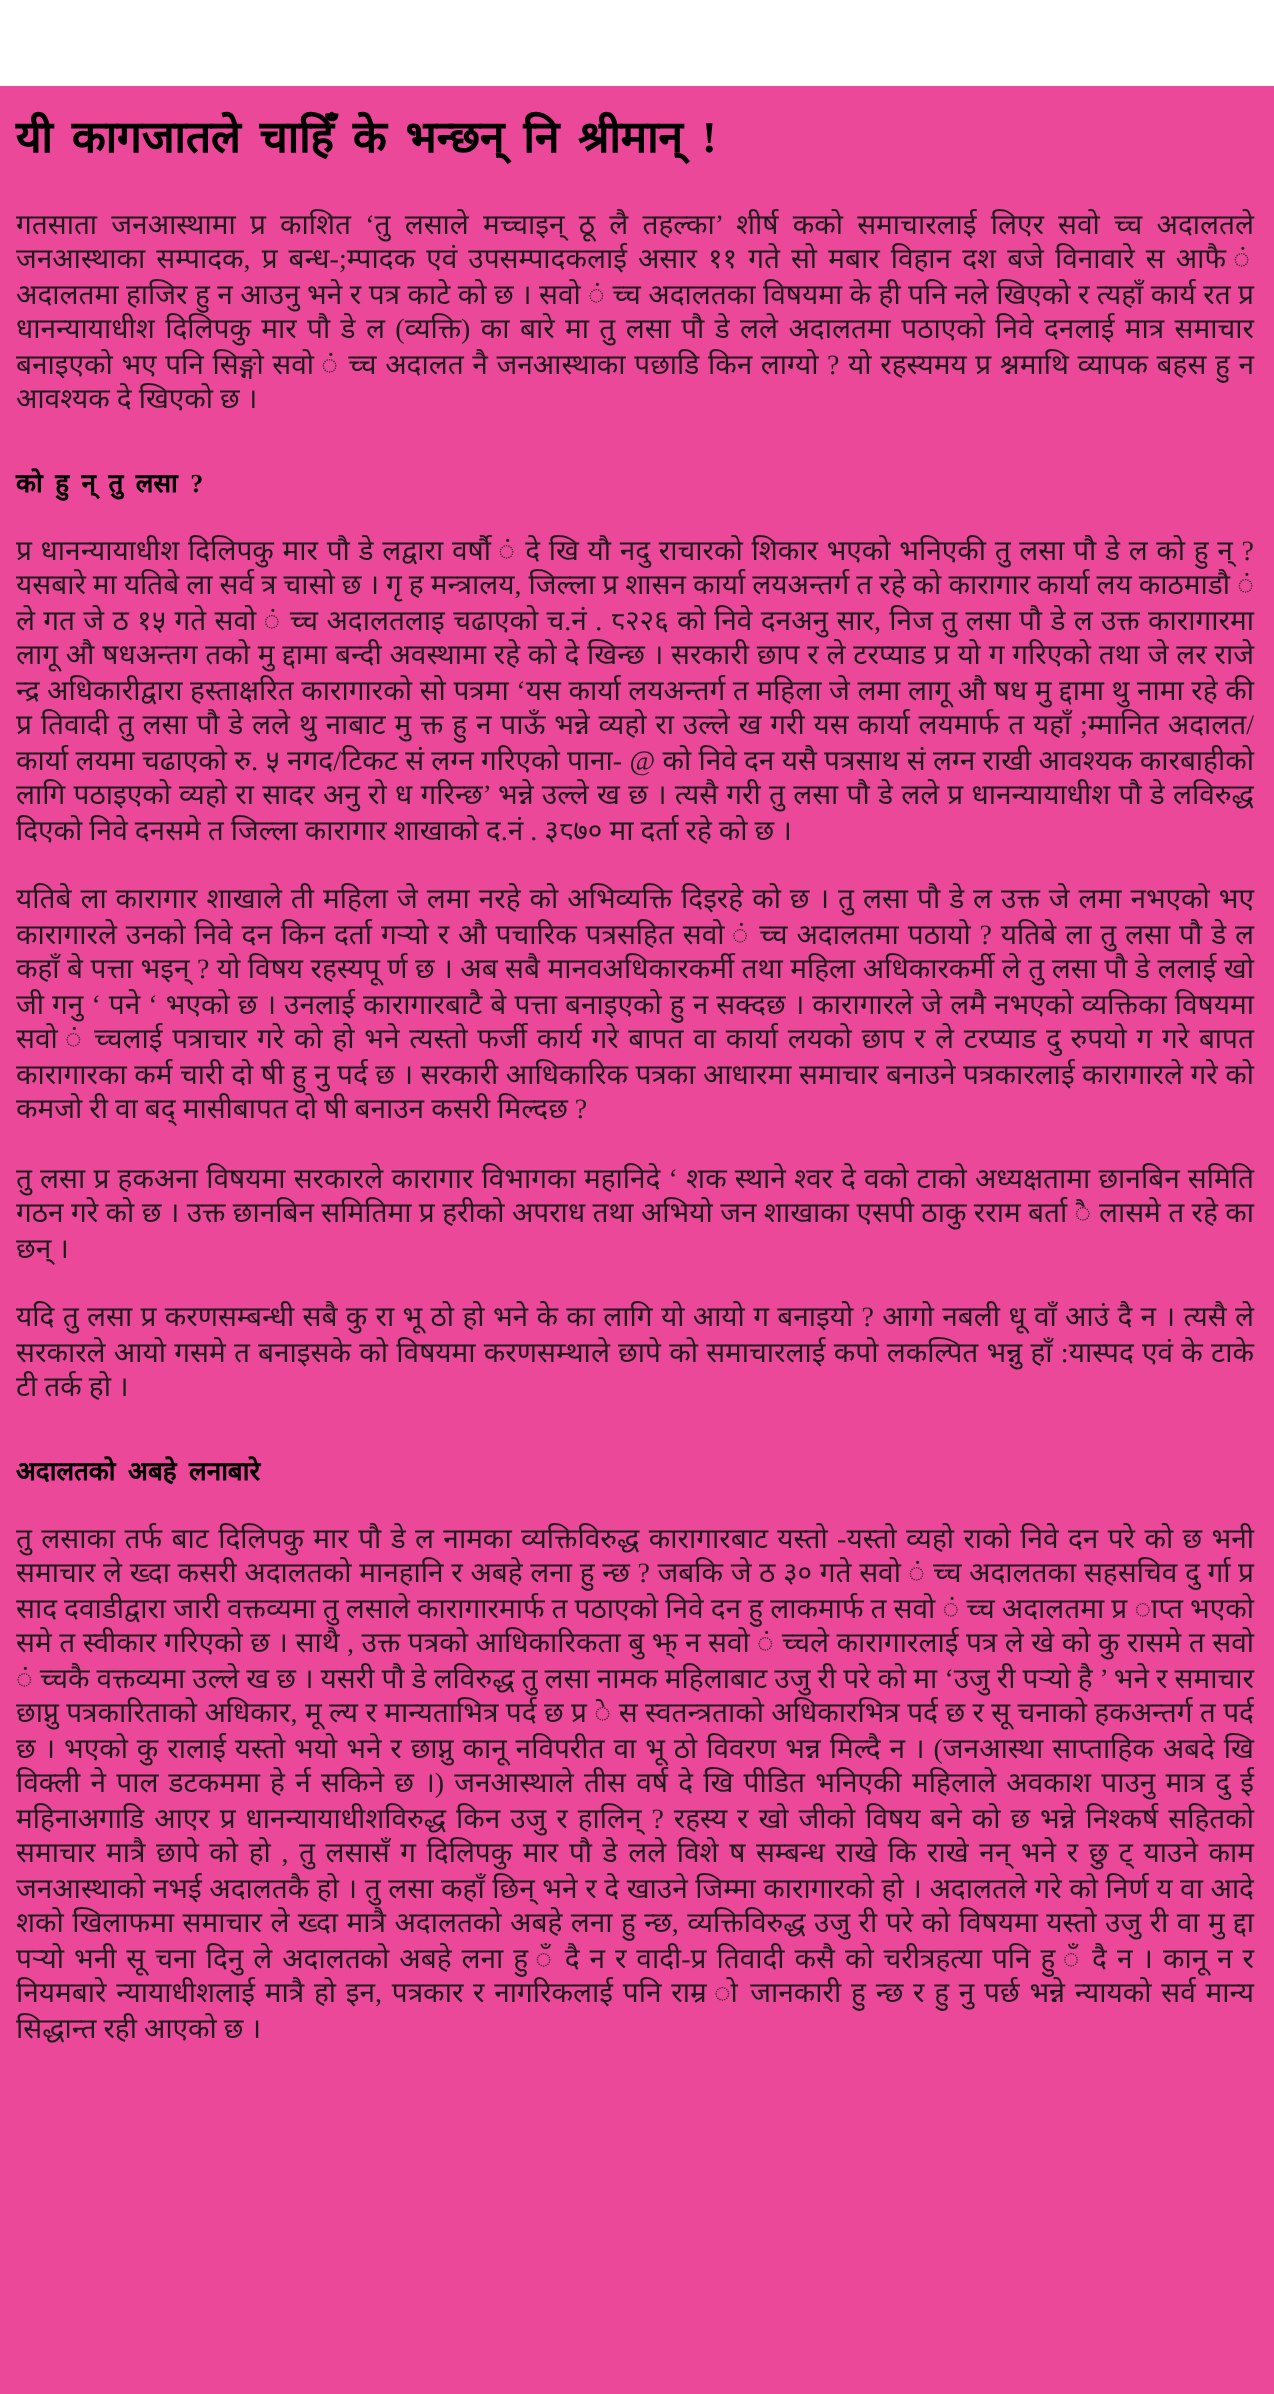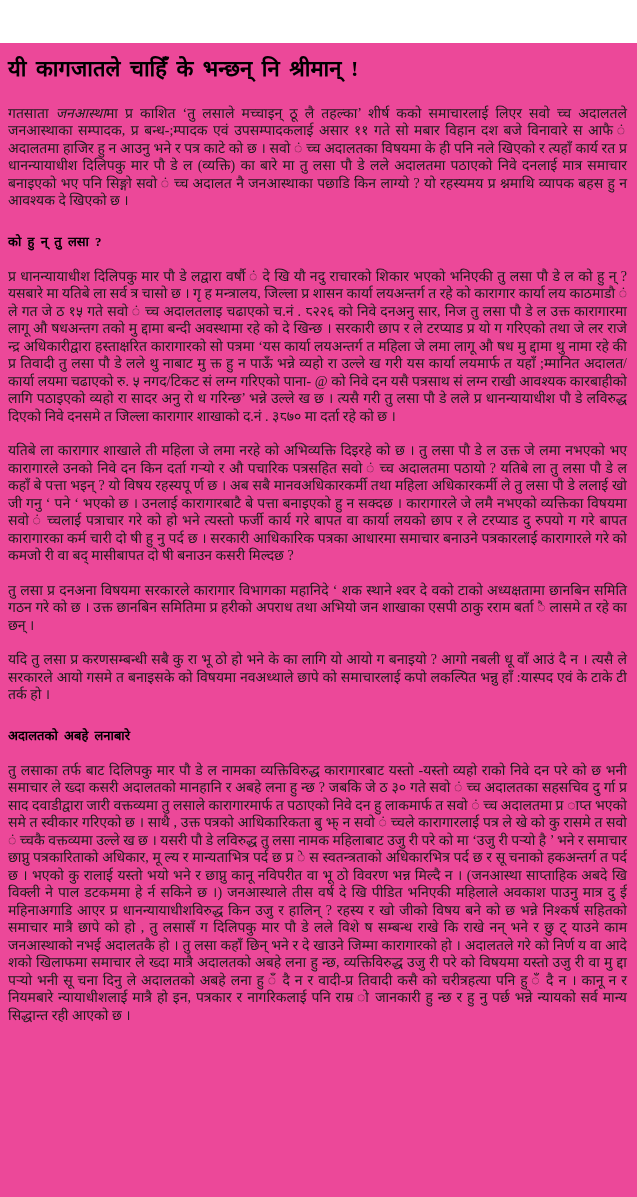--- a/index.html
+++ b/index.html
@@ -31,39 +31,39 @@
     color: #000000;
     margin: 22px 0 18px 0;
     word-spacing: 3px;
   }
   .body-para {
     font-size: 14px;
     line-height: 17.5px;
     text-align: justify;
     margin: 0 0 17px 0;
   }
-  .body-para span.italic { font-style: italic; }
+  .body-para span.italic { }
 </style>
 </head>
 <body>
 
 <div class="page">
 
   <h1 class="article-title">यी कागजातले  चाहिँ  के  भन्छन्  नि श्रीमान्  !</h1>
 
   <p class="body-para"><span>गतसाता </span><span class="italic">जनआस्था</span><span>मा प्र काशित ‘तु लसाले  मच्चाइन्  ठू लै  तहल्का’ शीर्ष कको  समाचारलाई  लिएर सवो  च्च अदालतले  जनआस्थाका सम्पादक, प्र बन्ध-;म्पादक एवं  उपसम्पादकलाई  असार ११ गते  सो मबार विहान दश बजे  विनावारे स आफै ं  अदालतमा हाजिर हु न आउनु  भने र पत्र काटे को  छ । सवो ं च्च अदालतका विषयमा के ही पनि नले खिएको  र त्यहाँ  कार्य रत प्र धानन्यायाधीश दिलिपकु मार पौ डे ल (व्यक्ति) का बारे मा तु लसा पौ डे लले  अदालतमा पठाएको  निवे दनलाई  मात्र समाचार बनाइएको  भए पनि सिङ्गो  सवो ं च्च अदालत नै  जनआस्थाका पछाडि किन लाग्यो  ? यो  रहस्यमय प्र श्नमाथि व्यापक बहस हु न आवश्यक दे खिएको  छ ।</span></p>
 
   <h2 class="section-heading">को  हु न्  तु लसा ?</h2>
 
   <p class="body-para">प्र धानन्यायाधीश दिलिपकु मार पौ डे लद्वारा वर्षौ ं  दे खि यौ नदु राचारको  शिकार भएको  भनिएकी तु लसा पौ डे ल को  हु न्  ? यसबारे मा यतिबे ला सर्व त्र चासो  छ । गृ ह मन्त्रालय, जिल्ला प्र शासन कार्या लयअन्तर्ग त रहे को  कारागार कार्या लय काठमाडौ ं ले  गत जे ठ १५ गते  सवो ं च्च अदालतलाइ चढाएको  च.नं . ८२२६ को  निवे दनअनु सार, निज तु लसा पौ डे ल उक्त कारागारमा लागू  औ षधअन्तग तको  मु द्दामा बन्दी अवस्थामा रहे को  दे खिन्छ । सरकारी छाप र ले टरप्याड प्र यो ग गरिएको  तथा जे लर राजे न्द्र  अधिकारीद्वारा हस्ताक्षरित कारागारको  सो  पत्रमा ‘यस कार्या लयअन्तर्ग त महिला जे लमा लागू  औ षध मु द्दामा थु नामा रहे की प्र तिवादी तु लसा पौ डे लले  थु नाबाट मु क्त हु न पाऊँ  भन्ने  व्यहो रा उल्ले ख गरी यस कार्या लयमार्फ त यहाँ  ;म्मानित अदालत/कार्या लयमा चढाएको  रु. ५ नगद/टिकट सं लग्न गरिएको  पाना- @ को  निवे दन यसै  पत्रसाथ सं लग्न राखी आवश्यक कारबाहीको  लागि पठाइएको  व्यहो रा सादर अनु रो ध गरिन्छ’ भन्ने  उल्ले ख छ । त्यसै  गरी तु लसा पौ डे लले  प्र धानन्यायाधीश पौ डे लविरुद्ध दिएको  निवे दनसमे त जिल्ला कारागार शाखाको  द.नं . ३८७० मा दर्ता  रहे को  छ ।</p>
 
   <p class="body-para">यतिबे ला कारागार शाखाले  ती महिला जे लमा नरहे को  अभिव्यक्ति दिइरहे को  छ । तु लसा पौ डे ल उक्त जे लमा नभएको  भए कारागारले  उनको  निवे दन किन दर्ता  गऱ्यो  र औ पचारिक पत्रसहित सवो ं च्च अदालतमा पठायो  ? यतिबे ला तु लसा पौ डे ल कहाँ  बे पत्ता भइन्  ? यो  विषय रहस्यपू र्ण  छ । अब सबै  मानवअधिकारकर्मी  तथा महिला अधिकारकर्मी ले  तु लसा पौ डे ललाई  खो जी गनु ‘ पने ‘ भएको  छ । उनलाई  कारागारबाटै  बे पत्ता बनाइएको  हु न सक्दछ । कारागारले  जे लमै  नभएको  व्यक्तिका विषयमा सवो ं च्चलाई  पत्राचार गरे को  हो  भने  त्यस्तो  फर्जी  कार्य  गरे बापत वा कार्या लयको  छाप र ले टरप्याड दु रुपयो ग गरे बापत कारागारका कर्म चारी दो षी हु नु  पर्द छ । सरकारी आधिकारिक पत्रका आधारमा समाचार बनाउने  पत्रकारलाई  कारागारले  गरे को  कमजो री वा बद्  मासीबापत दो षी बनाउन कसरी मिल्दछ ?</p>
 
 
-  <p class="body-para">तु लसा प्र दनअना विषयमा सरकारले   कारागार विभागका महानिदे ‘ शक स्थाने श्वर दे वको  टाको   अध्यक्षतामा छानबिन समिति गठन गरे  को   छ । उक्त छानबिन समितिमा प्र हरीको   अपराध तथा अभियो जन शाखाका एसपी ठाकु रराम बर्ता ै  लासमे त रहे  का छन्   ।</p>
+  <p class="body-para">तु लसा प्र हकअना विषयमा सरकारले   कारागार विभागका महानिदे ‘ शक स्थाने श्वर दे वको  टाको   अध्यक्षतामा छानबिन समिति गठन गरे  को   छ । उक्त छानबिन समितिमा प्र हरीको   अपराध तथा अभियो जन शाखाका एसपी ठाकु रराम बर्ता ै  लासमे त रहे  का छन्   ।</p>
 
-  <p class="body-para">यदि तु लसा प्र करणसम्बन्धी सबै   कु रा भू ठो   हो   भने   के   का लागि यो   आयो ग बनाइयो   ? आगो  नबली धू वाँ   आउं दै  न । त्यसै ले   सरकारले   आयो गसमे त बनाइसके  को   विषयमा नवअध्थाले   छापे  को   समाचारलाई  कपो लकल्पित भन्नु   हाँ :यास्पद एवं   के  टाके  टी तर्क  हो   ।</p>
+  <p class="body-para">यदि तु लसा प्र करणसम्बन्धी सबै   कु रा भू ठो   हो   भने   के   का लागि यो   आयो ग बनाइयो   ? आगो  नबली धू वाँ   आउं दै  न । त्यसै ले   सरकारले   आयो गसमे त बनाइसके  को   विषयमा करणसम्थाले   छापे  को   समाचारलाई  कपो लकल्पित भन्नु   हाँ :यास्पद एवं   के  टाके  टी तर्क  हो   ।</p>
 
   <h2 class="section-heading">अदालतको   अबहे  लनाबारे</h2>
 
   <p class="body-para">तु लसाका तर्फ बाट दिलिपकु मार पौ डे ल नामका व्यक्तिविरुद्ध कारागारबाट यस्तो  -यस्तो   व्यहो राको   निवे दन परे  को   छ भनी समाचार ले ख्दा कसरी अदालतको   मानहानि र अबहे  लना हु न्छ ? जबकि जे ठ ३० गते   सवो ं च्च अदालतका सहसचिव दु र्गा  प्र साद दवाडीद्वारा जारी वक्तव्यमा तु लसाले   कारागारमार्फ त पठाएको   निवे दन हु लाकमार्फ त सवो ं च्च अदालतमा प्र ाप्त भएको  समे त स्वीकार गरिएको   छ । साथै , उक्त पत्रको   आधिकारिकता बु झ् न सवो ं च्चले  कारागारलाई   पत्र ले खे  को   कु रासमे त सवो ं च्चकै  वक्तव्यमा उल्ले ख छ । यसरी पौ डे लविरुद्ध तु लसा नामक महिलाबाट उजु री परे  को  मा ‘उजु री पऱ्यो   है ’ भने र समाचार छाप्नु   पत्रकारिताको   अधिकार, मू ल्य र मान्यताभित्र पर्द छ प्र े स स्वतन्त्रताको   अधिकारभित्र पर्द छ र सू चनाको   हकअन्तर्ग त पर्द छ । भएको   कु रालाई   यस्तो   भयो   भने र छाप्नु   कानू नविपरीत वा भू ठो   विवरण भन्न मिल्दै  न । (जनआस्था साप्ताहिक अबदे  खि विक्ली ने  पाल डटकममा हे  र्न  सकिने  छ ।) जनआस्थाले   तीस वर्ष दे  खि पीडित भनिएकी महिलाले   अवकाश पाउनु   मात्र दु ई  महिनाअगाडि आएर प्र धानन्यायाधीशविरुद्ध किन उजु र हालिन्   ? रहस्य र खो जीको   विषय बने  को   छ भन्ने  निश्कर्ष  सहितको   समाचार मात्रै   छापे  को   हो  , तु लसासँ ग दिलिपकु मार पौ डे लले   विशे ष सम्बन्ध राखे  कि राखे  नन्  भने र छु ट् याउने   काम जनआस्थाको   नभई  अदालतकै   हो   । तु लसा कहाँ  छिन्  भने र दे खाउने   जिम्मा कारागारको   हो   । अदालतले   गरे  को   निर्ण य वा आदे  शको   खिलाफमा समाचार ले ख्दा मात्रै   अदालतको   अबहे  लना हु न्छ, व्यक्तिविरुद्ध उजु री परे  को   विषयमा यस्तो   उजु री वा मु द्दा पऱ्यो  भनी सू चना दिनु  ले   अदालतको   अबहे  लना हु  ँ  दै  न र वादी-प्र तिवादी कसै  को   चरीत्रहत्या पनि हु  ँ  दै  न । कानू न र नियमबारे   न्यायाधीशलाई   मात्रै   हो इन, पत्रकार र नागरिकलाई   पनि राम्र ो   जानकारी हु न्छ र हु नु  पर्छ  भन्ने   न्यायको   सर्व  मान्य सिद्धान्त रही आएको   छ ।</p>
 
 </div>
 
 </body></html>

